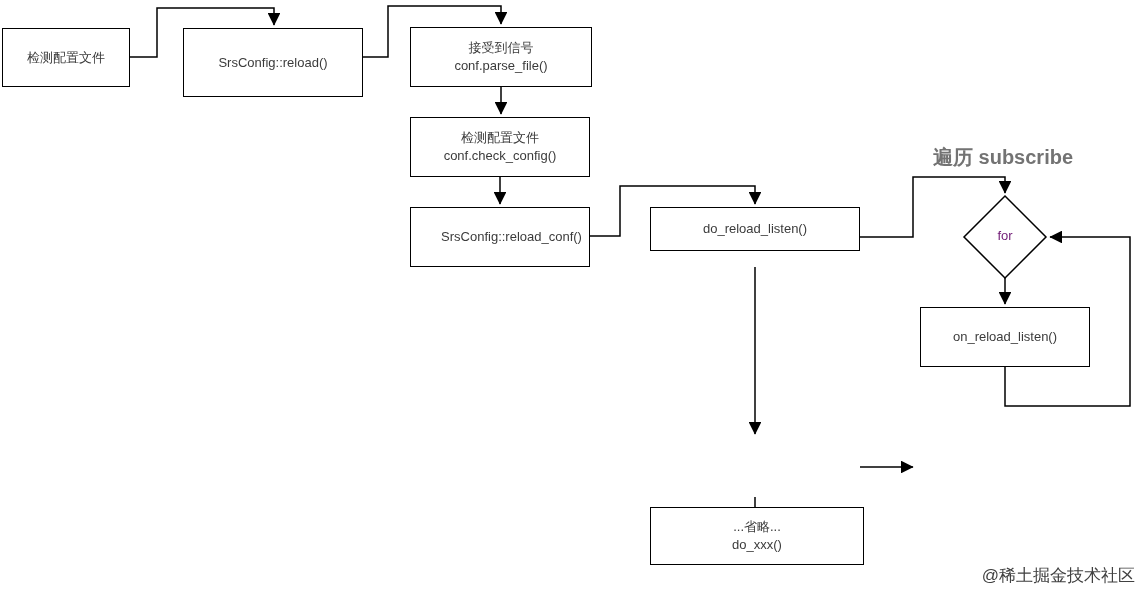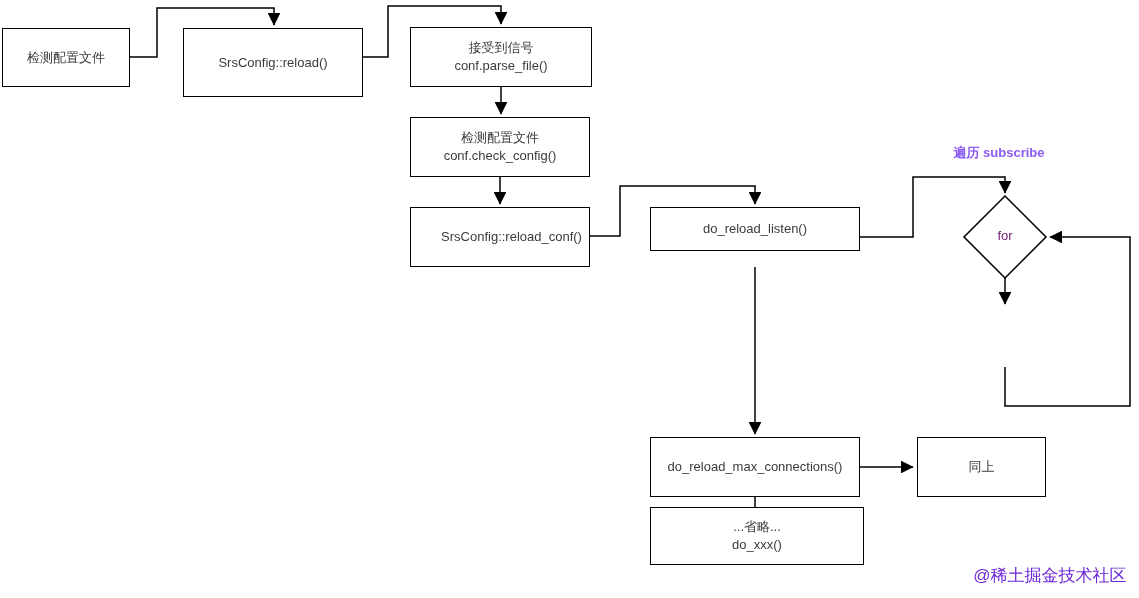--- a/index.html
+++ b/index.html
@@ -42,34 +42,34 @@
     font-size: 13px;
     line-height: 16px;
     text-align: center;
     white-space: nowrap;
   }
   .loop-title {
     position: absolute;
     left: 933px;
     top: 144px;
     width: 132px;
-    font-size: 13px;
+    font-size: 20px;
     font-weight: bold;
-    color: #8b5cf6;
+    color: #737373;
     text-align: center;
     white-space: nowrap;
   }
   .watermark {
     position: absolute;
     left: 965px;
     top: 564px;
     width: 170px;
     font-size: 17px;
-    color: #6d28d9;
-    text-align: center;
+    color: #404040;
+    text-align: right;
     white-space: nowrap;
   }
   .for-label {
     position: absolute;
     left: 964px;
     top: 228px;
     width: 82px;
   }
 </style>
 </head>
@@ -130,28 +130,25 @@
   <div class="node" style="left:410px; top:207px; width:180px; height:60px;padding-left:23px;">
     <span>SrsConfig::reload_conf()</span>
   </div>
 
   <div class="node" style="left:650px; top:207px; width:210px; height:44px;">
     <span>do_reload_listen()</span>
   </div>
 
   <div class="plain-label for-label">for</div>
 
-
-  <div class="node" style="left:650px; top:437px; width:210px; height:60px;">
-    <span>do_reload_max_connections()</span>
+  <div class="node" style="left:920px; top:307px; width:170px; height:60px;">
+    <span>on_reload_listen()</span>
   </div>
 
-  <div class="node" style="left:917px; top:437px; width:129px; height:60px;">
-    <span>同上</span>
-  </div>
+
 
   <div class="node" style="left:650px; top:507px; width:214px; height:58px;">
     <span>...省略...</span>
     <span>do_xxx()</span>
   </div>
 
   <div class="loop-title">遍历 subscribe</div>
 
   <div class="watermark">@稀土掘金技术社区</div>
 

